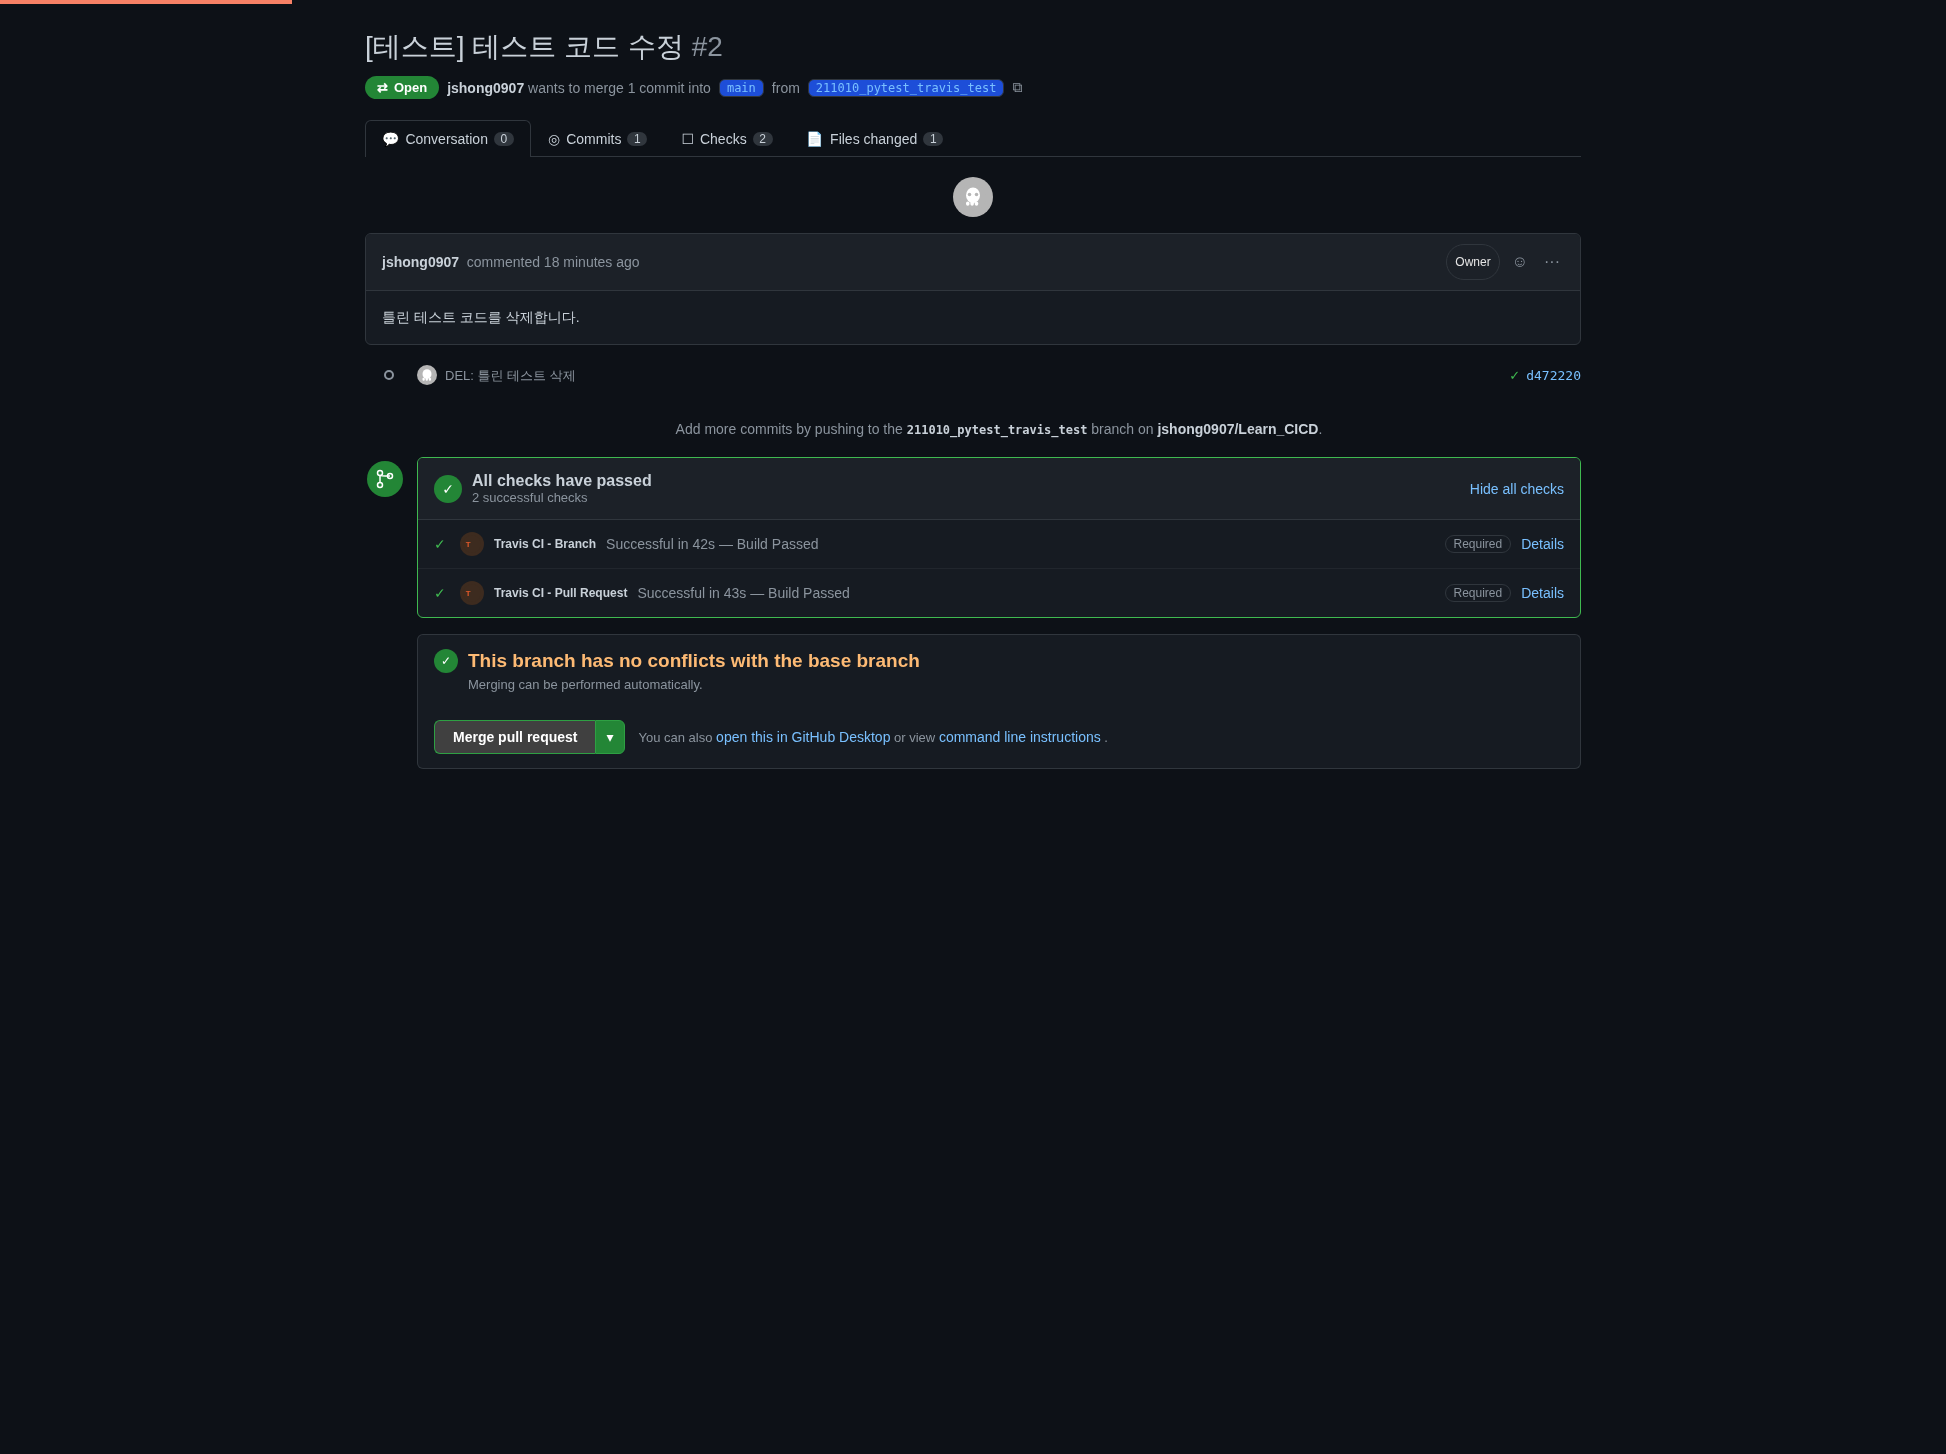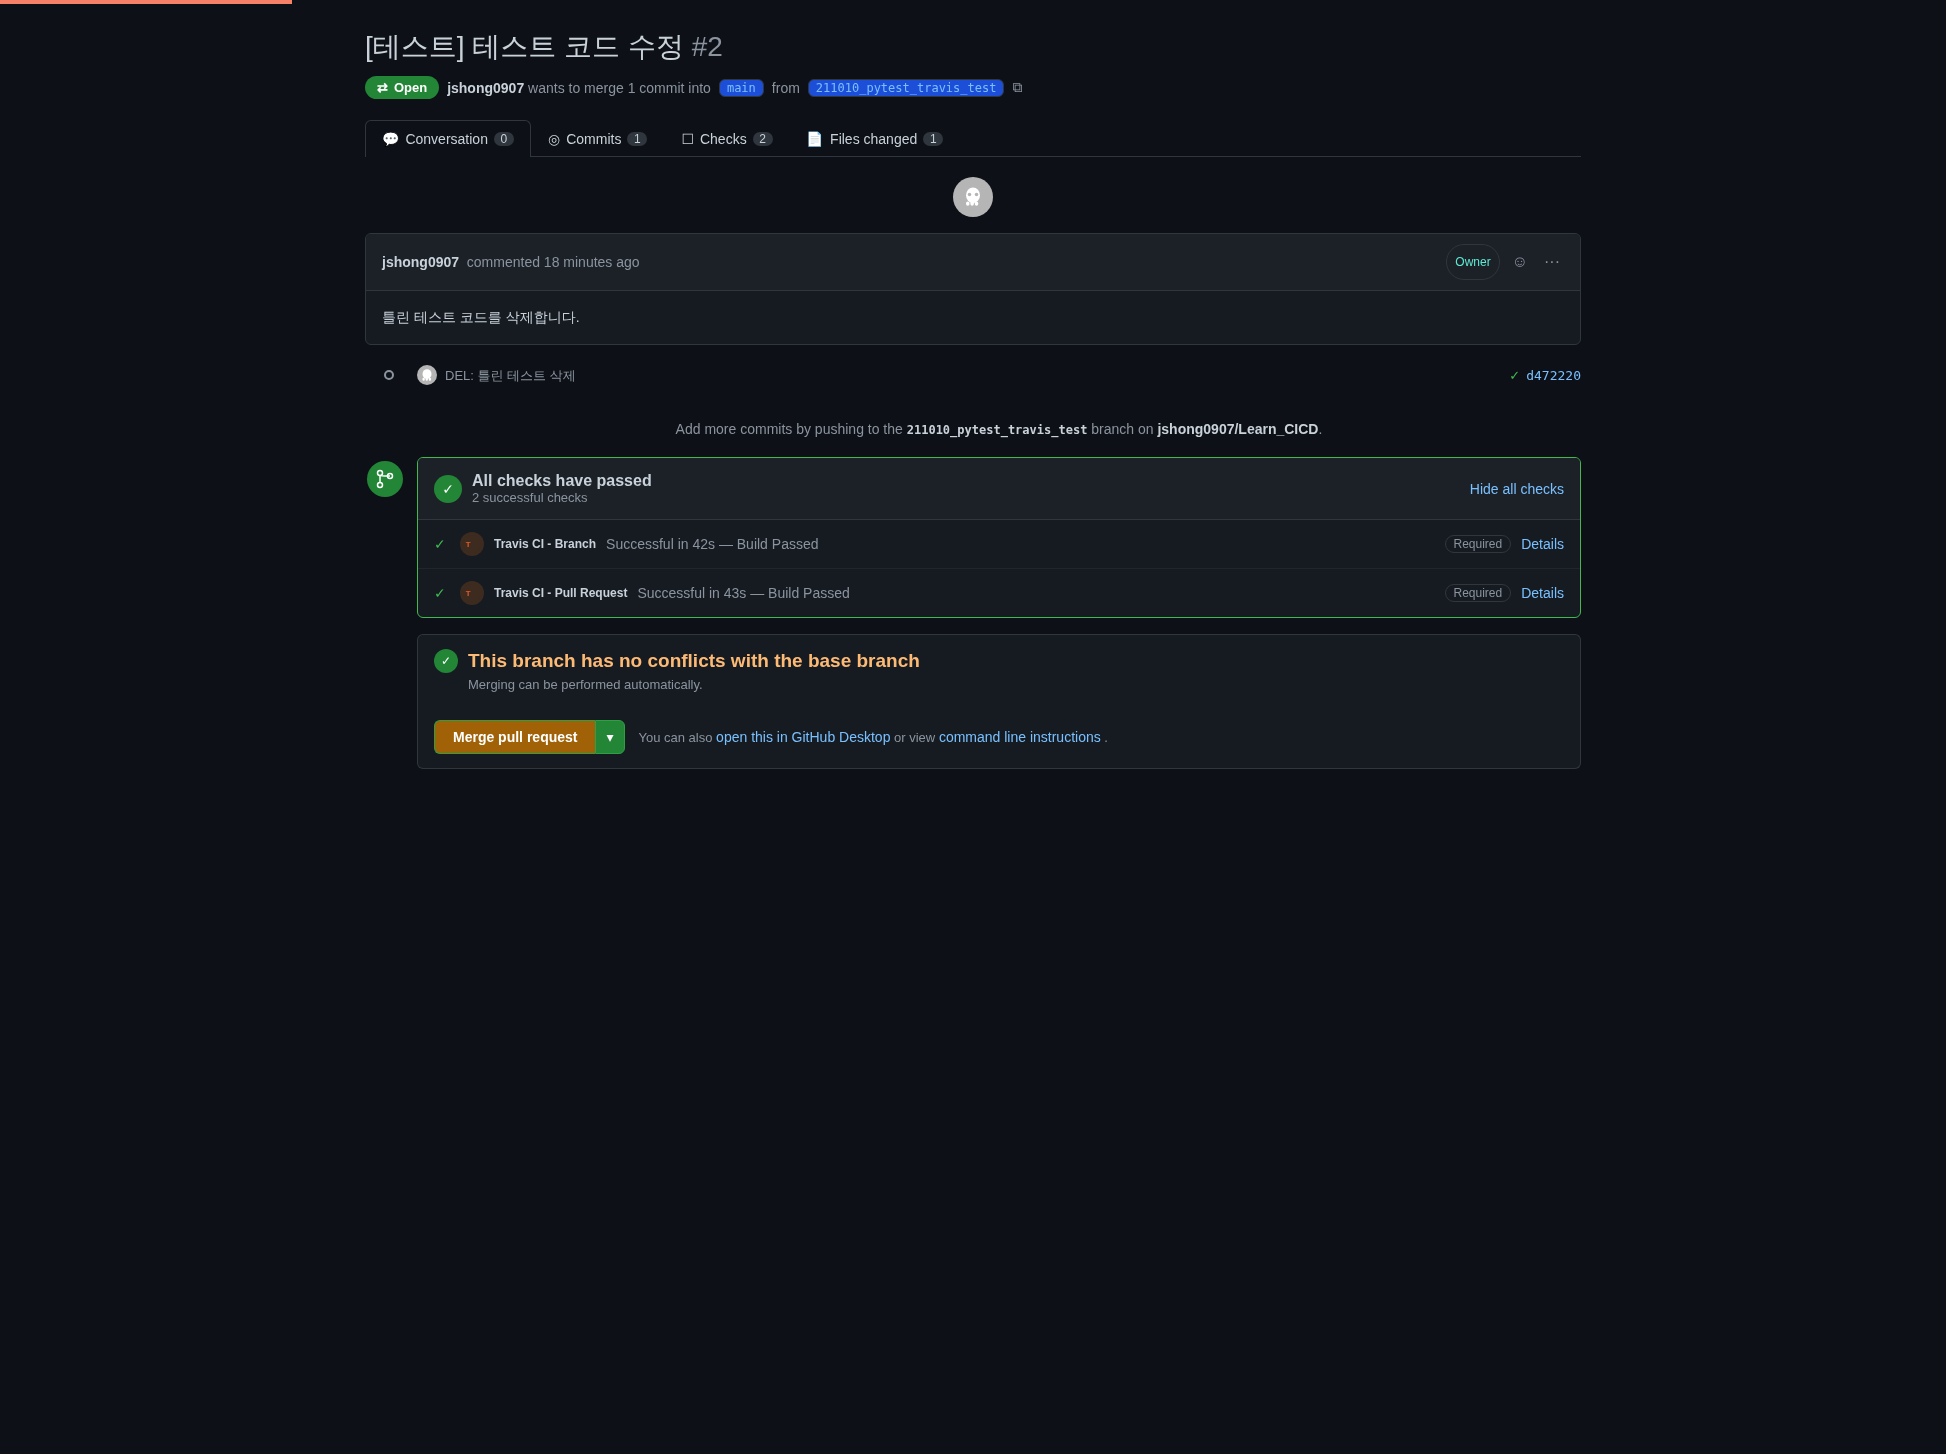--- a/index.html
+++ b/index.html
@@ -181,21 +181,21 @@
       display: flex;
       align-items: center;
       gap: 8px;
     }
 
     .owner-badge {
       border: 1px solid #30363d;
       border-radius: 20px;
       padding: 10px 8px;
       font-size: 12px;
-      color: #5eead4;
+      color: #e5e5e5;
     }
 
     .icon-btn {
       background: none;
       border: none;
       color: #8b949e;
       cursor: pointer;
       font-size: 16px;
       padding: 2px 4px;
     }
@@ -370,21 +370,21 @@
       cursor: pointer;
       text-decoration: none;
     }
 
     .merge-btn-group {
       display: flex;
       align-items: center;
     }
 
     .merge-btn {
-      background: #a16207;
+      background: #404040;
       color: #fff;
       border: 1px solid #2ea043;
       border-right: none;
       padding: 8px 18px;
       border-radius: 6px 0 0 6px;
       font-size: 14px;
       font-weight: 600;
       cursor: pointer;
     }
 

